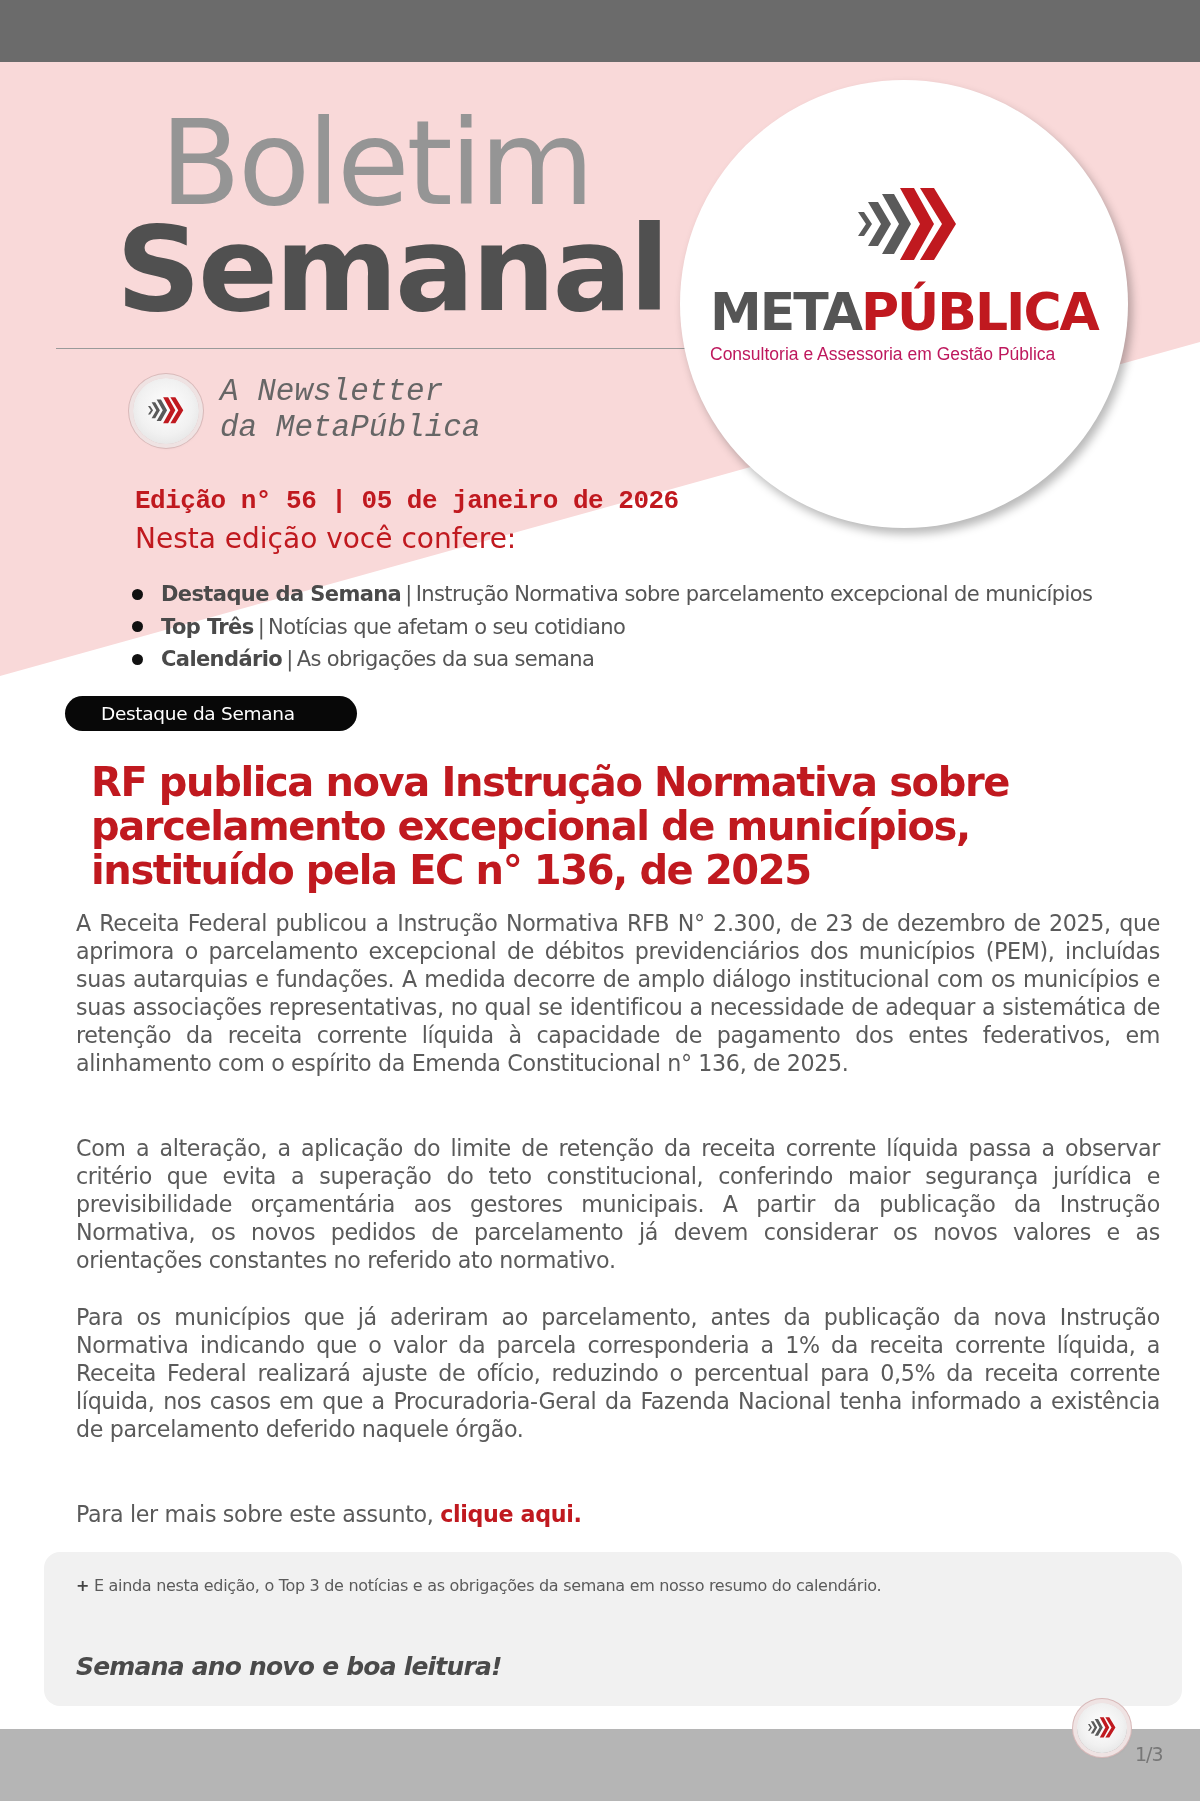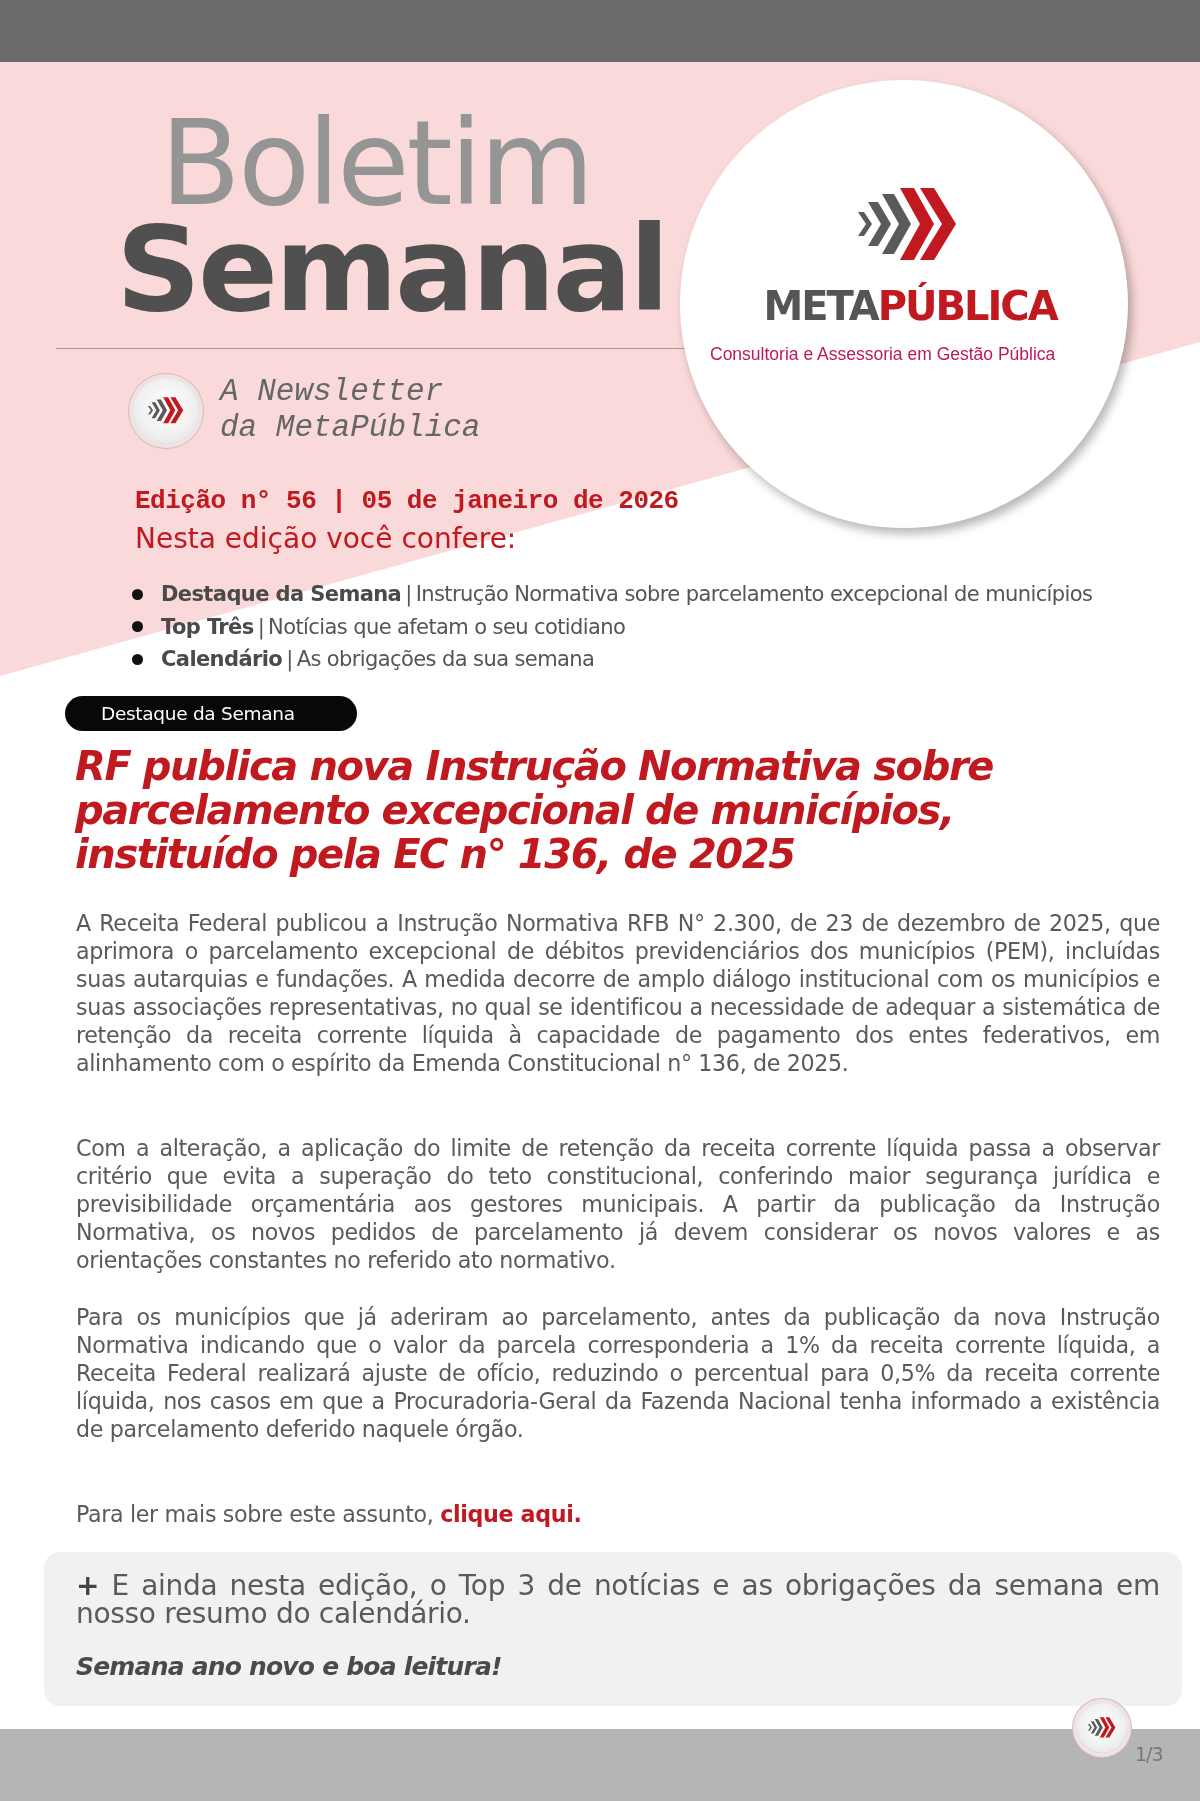--- a/index.html
+++ b/index.html
@@ -26,22 +26,22 @@
   }
   .title-rule { position: absolute; left: 56px; top: 348px; width: 640px; height: 1px; background: #9a9a9a; }
 
   .logo-circle {
     position: absolute; left: 680px; top: 80px; width: 448px; height: 448px;
     border-radius: 50%; background: #ffffff;
     box-shadow: 4px 6px 10px rgba(0,0,0,0.28);
   }
   .logo-mark { position: absolute; left: 178px; top: 108px; width: 100px; height: 76px; }
   .logo-word {
-    position: absolute; left: 30px; top: 206px; width: 400px; text-align: center;
-    font-family: "DejaVu Sans", sans-serif; font-size: 40px; font-weight: bold; letter-spacing: -2px; line-height: 1;
+    position: absolute; left: 30px; top: 206px; width: 400px; text-align: left;
+    font-family: "DejaVu Sans", sans-serif; font-size: 52px; font-weight: bold; letter-spacing: -2px; line-height: 1;
   }
   .logo-word .meta { color: #555555; }
   .logo-word .publica { color: #c0191f; }
   .logo-tagline {
     position: absolute; left: 30px; top: 264px; width: 400px; text-align: left;
     font-size: 17.5px; color: #be185d;
   }
 
   .badge-small {
     position: absolute; width: 66px; height: 66px; border-radius: 50%;
@@ -72,42 +72,42 @@
   .toc .dot { width: 11px; height: 11px; border-radius: 50%; background: #111; margin-right: 18px; display: inline-block; }
   .toc .strong { font-weight: bold; color: #4a4a4a; }
   .toc .sep { margin: 0 4px; }
 
   .section-pill {
     position: absolute; left: 65px; top: 696px; width: 292px; height: 35px; border-radius: 18px;
     background: #080808; color: #ffffff; font-size: 18.5px; line-height: 35px; padding-left: 36px; box-sizing: border-box;
     font-family: "DejaVu Sans", sans-serif; letter-spacing: -0.3px;
   }
   .headline {
-    position: absolute; left: 75px; top: 744px; width: 1090px; margin: 0;
-    font-family: "DejaVu Sans", sans-serif; font-style: italic; font-weight: bold;
+    position: absolute; left: 75px; top: 744px; width: 1090px; margin: 16px;
+    font-family: "DejaVu Sans", sans-serif; font-weight: bold;
     font-size: 40px; line-height: 44px; color: #c0191f; letter-spacing: -1.4px;
   }
   .body-text {
     position: absolute; left: 76px; width: 1084px; margin: 0;
     font-family: "DejaVu Sans", sans-serif; font-size: 22.2px; line-height: 28px; color: #5a5a5a;
     text-align: justify; letter-spacing: -0.35px;
   }
   .p1 { top: 909px; }
   .p2 { top: 1134px; }
   .p3 { top: 1303px; }
   .p4 { top: 1500px; }
   .read-more-link { color: #c0191f; font-weight: bold; text-decoration: none; }
 
   .callout {
     position: absolute; left: 44px; top: 1552px; width: 1138px; height: 154px;
     background: #f1f1f1; border-radius: 16px;
   }
   .callout-text {
     position: absolute; left: 32px; top: 20px; width: 1084px; margin: 0;
-    font-family: "DejaVu Sans", sans-serif; font-size: 28px; line-height: 28px; color: #5a5a5a; text-align: justify; letter-spacing: -0.3px;
+    font-family: "DejaVu Sans", sans-serif; font-size: 16px; line-height: 28px; color: #5a5a5a; text-align: justify; letter-spacing: -0.3px;
   }
   .callout-text .plus { font-weight: bold; color: #444; }
   .callout-closing {
     position: absolute; left: 32px; top: 100px; margin: 0;
     font-family: "DejaVu Sans", sans-serif; font-size: 25px; font-style: italic; font-weight: bold; color: #4a4a4a; letter-spacing: -0.8px;
   }
 
   .bottom-bar { position: absolute; left: 0; top: 1729px; width: 1200px; height: 72px; background: #b5b5b5; }
   .footer-badge { left: 1077px; top: 1703px; width: 50px; height: 50px; }
   .footer-badge svg { width: 28px; height: 22px; }

